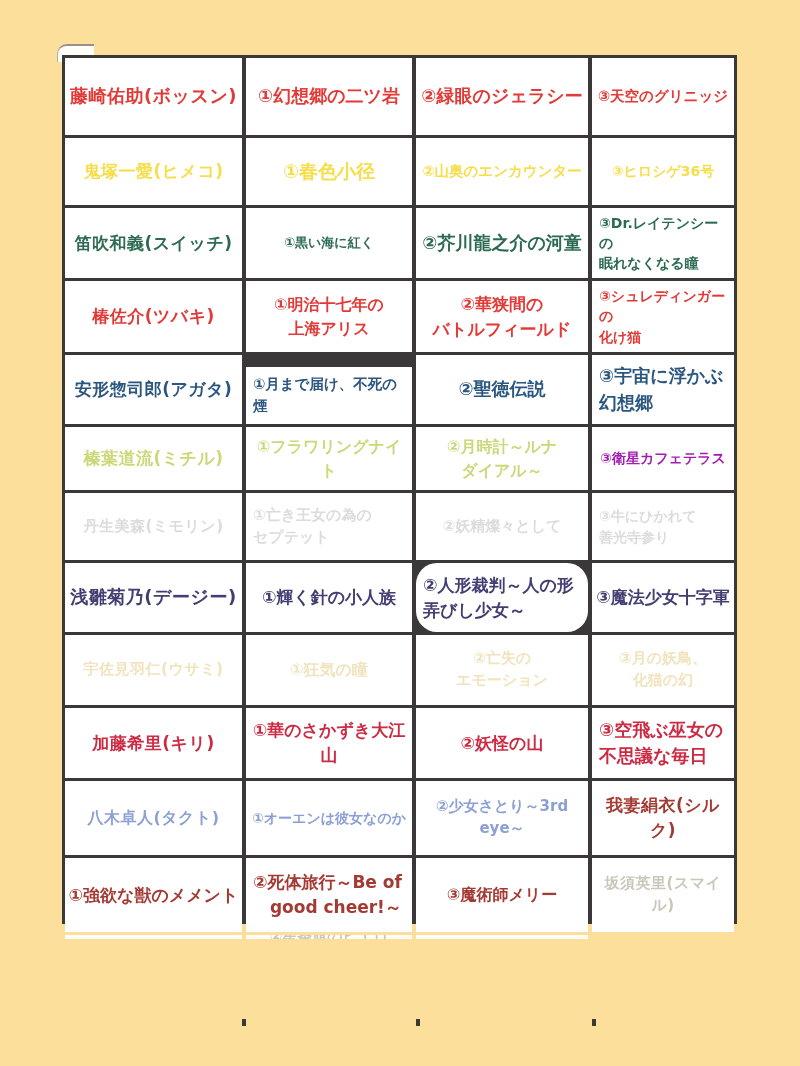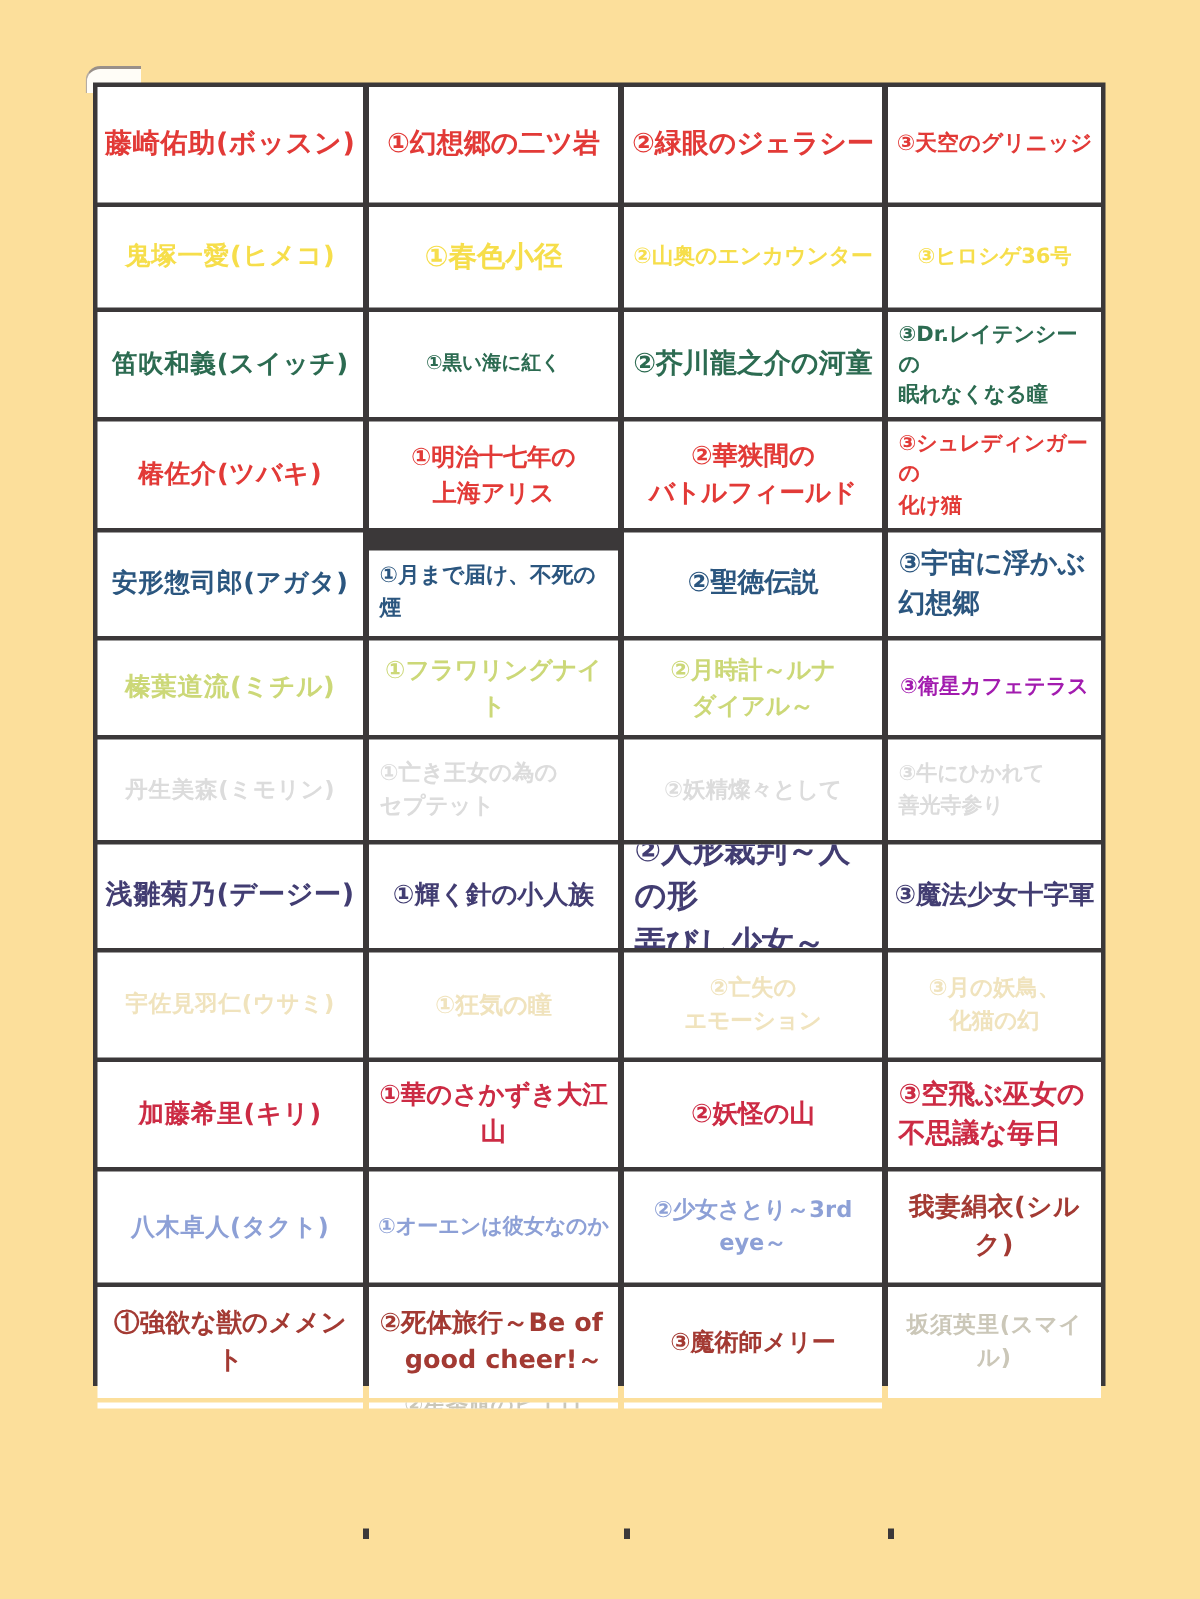--- a/index.html
+++ b/index.html
@@ -100,39 +100,39 @@
 ダイアル～</div>
     <div class="cell" style="color: #a21caf; font-size: 14px;">③衛星カフェテラス</div>
     <div class="cell name-cell" style="color: rgb(220, 220, 220); font-size: 15px;">丹生美森(ミモリン)</div>
     <div class="cell left" style="color: rgb(220, 220, 220); font-size: 15px;">①亡き王女の為の
 セプテット</div>
     <div class="cell" style="color: rgb(220, 220, 220); font-size: 15px;">②妖精燦々として</div>
     <div class="cell left" style="color: rgb(220, 220, 220); font-size: 14px;">③牛にひかれて
 善光寺参り</div>
     <div class="cell name-cell" style="color: rgb(66, 61, 114); font-size: 18px;">浅雛菊乃(デージー)</div>
     <div class="cell" style="color: rgb(66, 61, 114); font-size: 17px;">①輝く針の小人族</div>
-    <div class="cell left" style="color: rgb(66, 61, 114); font-size: 21px;">②人形裁判～人の形
+    <div class="cell left" style="color: rgb(66, 61, 114); font-size: 17px; border-radius: 21px;">②人形裁判～人の形
 弄びし少女～</div>
     <div class="cell" style="color: rgb(66, 61, 114); font-size: 17px;">③魔法少女十字軍</div>
     <div class="cell name-cell" style="color: rgb(240, 227, 189); font-size: 15px;">宇佐見羽仁(ウサミ)</div>
     <div class="cell" style="color: rgb(240, 227, 189); font-size: 16px;">①狂気の瞳</div>
     <div class="cell" style="color: rgb(240, 227, 189); font-size: 15px;">②亡失の
 エモーション</div>
     <div class="cell" style="color: rgb(240, 227, 189); font-size: 15px;">③月の妖鳥、
 化猫の幻</div>
     <div class="cell name-cell" style="color: rgb(204, 43, 68); font-size: 17px;">加藤希里(キリ)</div>
     <div class="cell" style="color: rgb(204, 43, 68); font-size: 17px;">①華のさかずき大江山</div>
     <div class="cell" style="color: rgb(204, 43, 68); font-size: 17px;">②妖怪の山</div>
     <div class="cell left" style="color: rgb(204, 43, 68); font-size: 18px;">③空飛ぶ巫女の
 不思議な毎日</div>
     <div class="cell name-cell" style="color: rgb(141, 160, 214); font-size: 16px;">八木卓人(タクト)</div>
     <div class="cell" style="color: rgb(141, 160, 214); font-size: 14px;">①オーエンは彼女なのか</div>
     <div class="cell" style="color: rgb(141, 160, 214); font-size: 15px;">②少女さとり～3rd eye～</div>
     <div class="cell name-cell" style="color: rgb(163, 58, 51); font-size: 17px;">我妻絹衣(シルク)</div>
-    <div class="cell" style="color: rgb(163, 58, 51); font-size: 17px; font-family: Liberation Serif, serif;">①強欲な獣のメメント</div>
+    <div class="cell" style="color: rgb(163, 58, 51); font-size: 17px;">①強欲な獣のメメント</div>
     <div class="cell left" style="color: rgb(163, 58, 51); font-size: 17px; text-align: right;">②死体旅行～Be of
 good cheer!～</div>
     <div class="cell" style="color: rgb(163, 58, 51); font-size: 16px;">③魔術師メリー</div>
     <div class="cell name-cell" style="color: rgb(203, 199, 184); font-size: 15px;">坂須英里(スマイル)</div>
     <div class="cell left" style="color: rgb(203, 199, 184); font-size: 15px;">①ハルトマンの
 妖怪少女</div>
     <div class="cell" style="color: rgb(203, 199, 184); font-size: 15px;">②星条旗のピエロ</div>
     <div class="cell left" style="color: rgb(203, 199, 184); font-size: 14px;">③緑の
 エモーション</div>
   </div>

